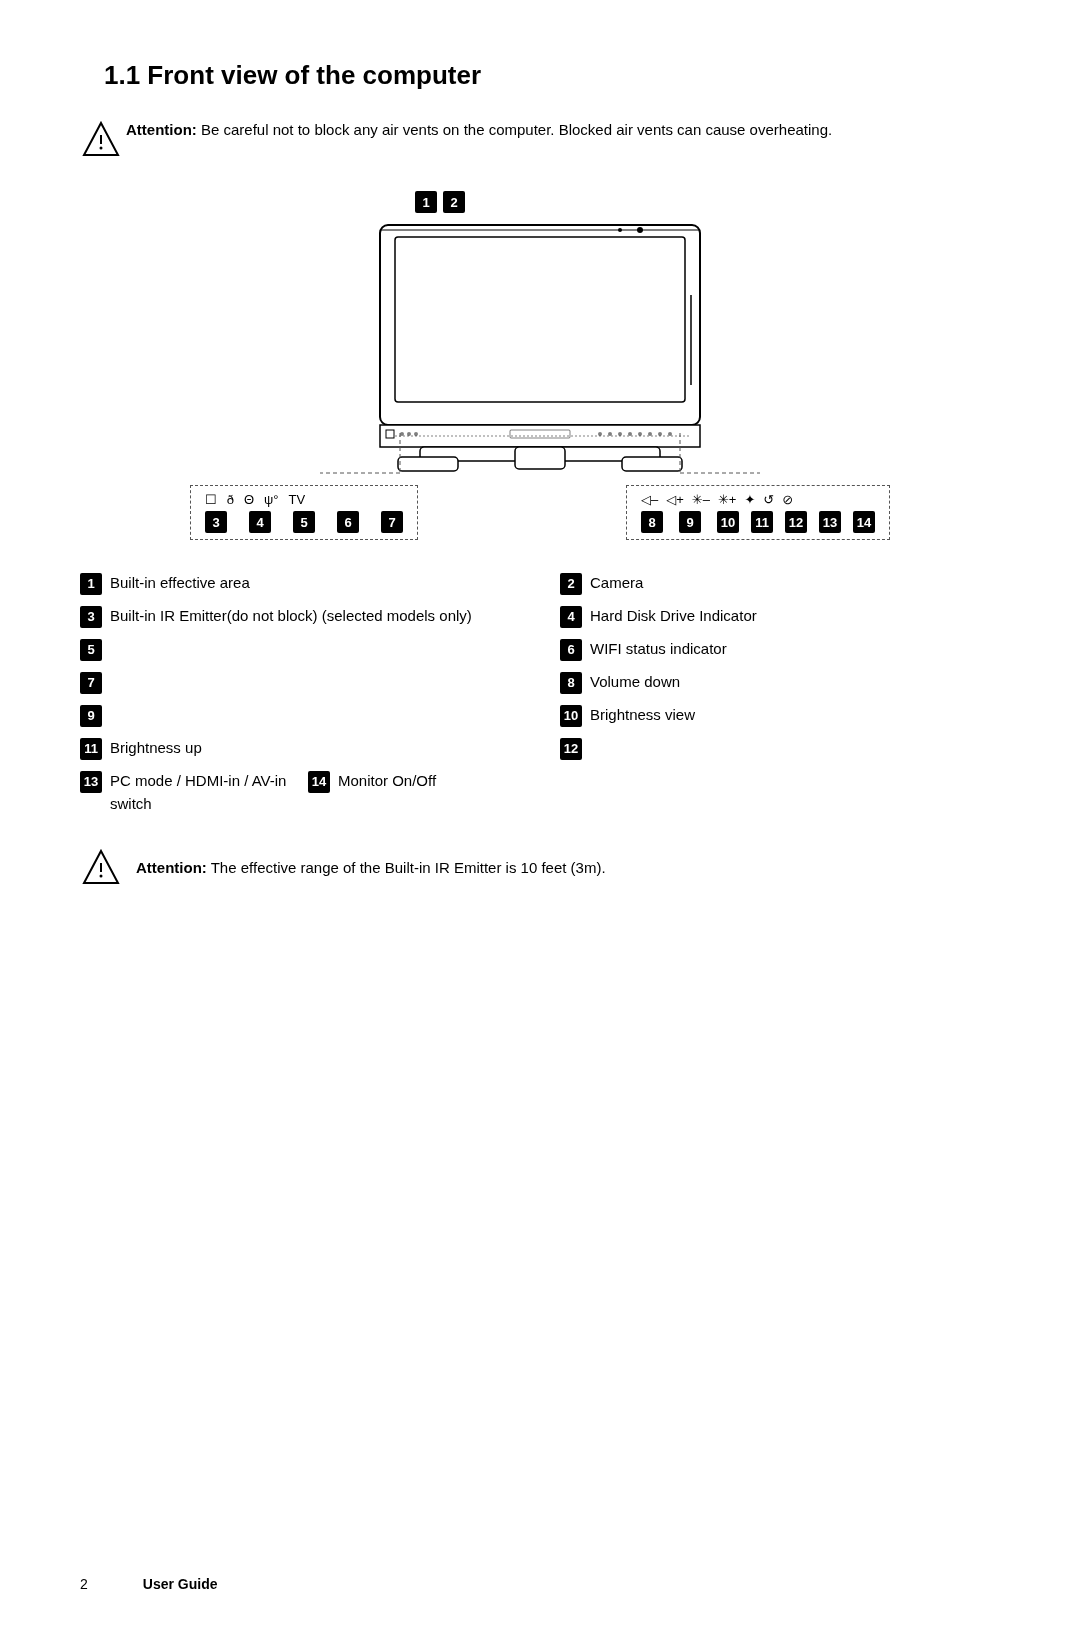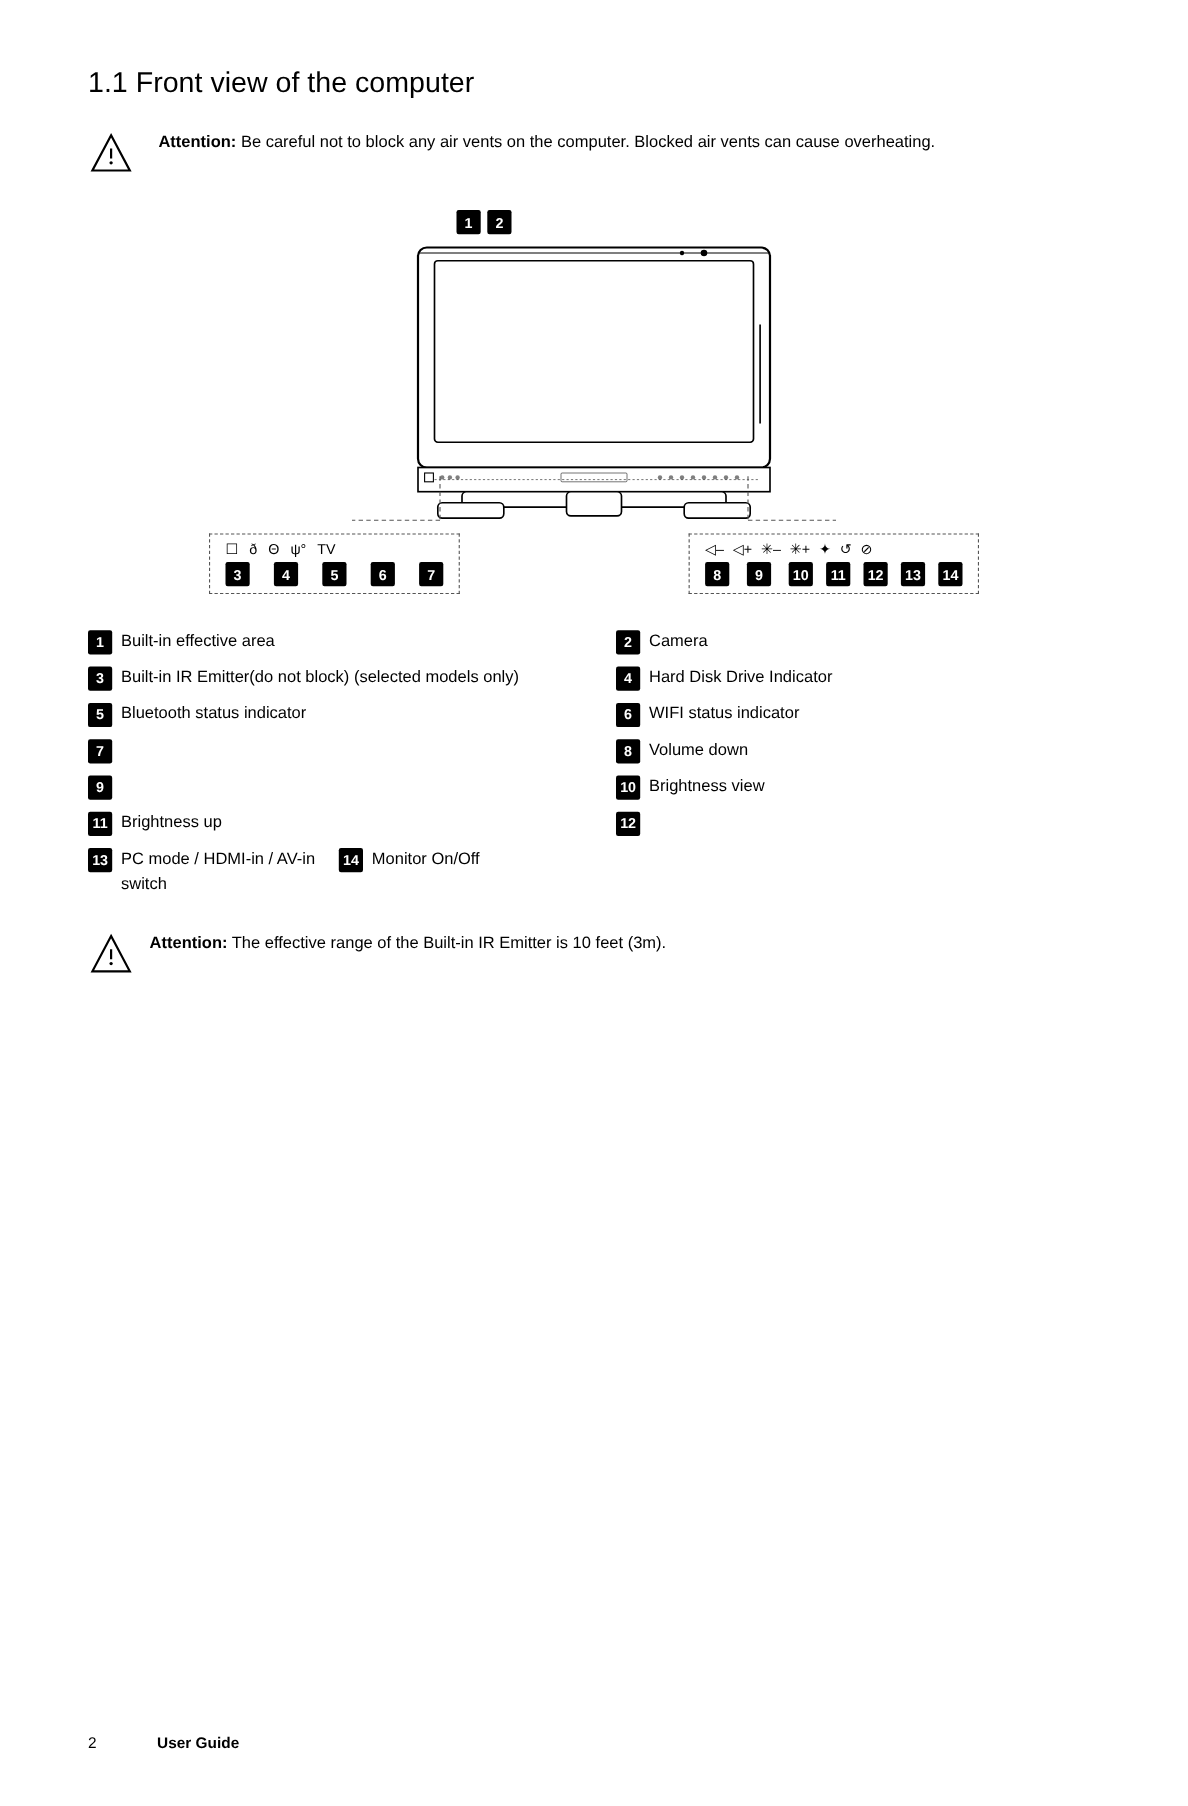--- a/index.html
+++ b/index.html
@@ -8,28 +8,29 @@
       font-family: Arial, Helvetica, sans-serif;
       font-size: 15px;
       color: #000000;
       width: 1080px;
       min-height: 1642px;
       padding: 60px 80px 60px 80px;
     }
 
     h1 {
       font-size: 26px;
-      font-weight: normal;
+      font-weight: bold;
       margin-bottom: 28px;
+      margin-left: 24px;
     }
 
     .attention-box {
       display: flex;
       align-items: flex-start;
-      gap: 22px;
+      gap: 4px;
       margin-bottom: 30px;
     }
 
     .attention-icon {
       flex-shrink: 0;
       width: 42px;
       height: 42px;
     }
 
     .attention-text {
@@ -94,21 +95,21 @@
       border-radius: 2px;
       margin-top: 1px;
     }
 
     .item-text {
       flex: 1;
     }
 
     .footer-attention {
       display: flex;
-      align-items: flex-start;
+      align-items: center;
       gap: 14px;
       margin-top: 20px;
       margin-bottom: 60px;
     }
 
     .page-footer {
       position: fixed;
       bottom: 50px;
       left: 80px;
       display: flex;
@@ -273,21 +274,20 @@
     <span class="item-text">Built-in IR Emitter(do not block) (selected models only)</span>
   </div>
 
   <div class="item-row">
     <span class="item-badge">4</span>
     <span class="item-text">Hard Disk Drive Indicator</span>
   </div>
 
   <div class="item-row">
     <span class="item-badge">5</span>
-    <span class="item-text">Bluetooth status indicator</span>
   </div>
 
   <div class="item-row">
     <span class="item-badge">6</span>
     <span class="item-text">WIFI status indicator</span>
   </div>
 
   <div class="item-row">
     <span class="item-badge">7</span>
   </div>

